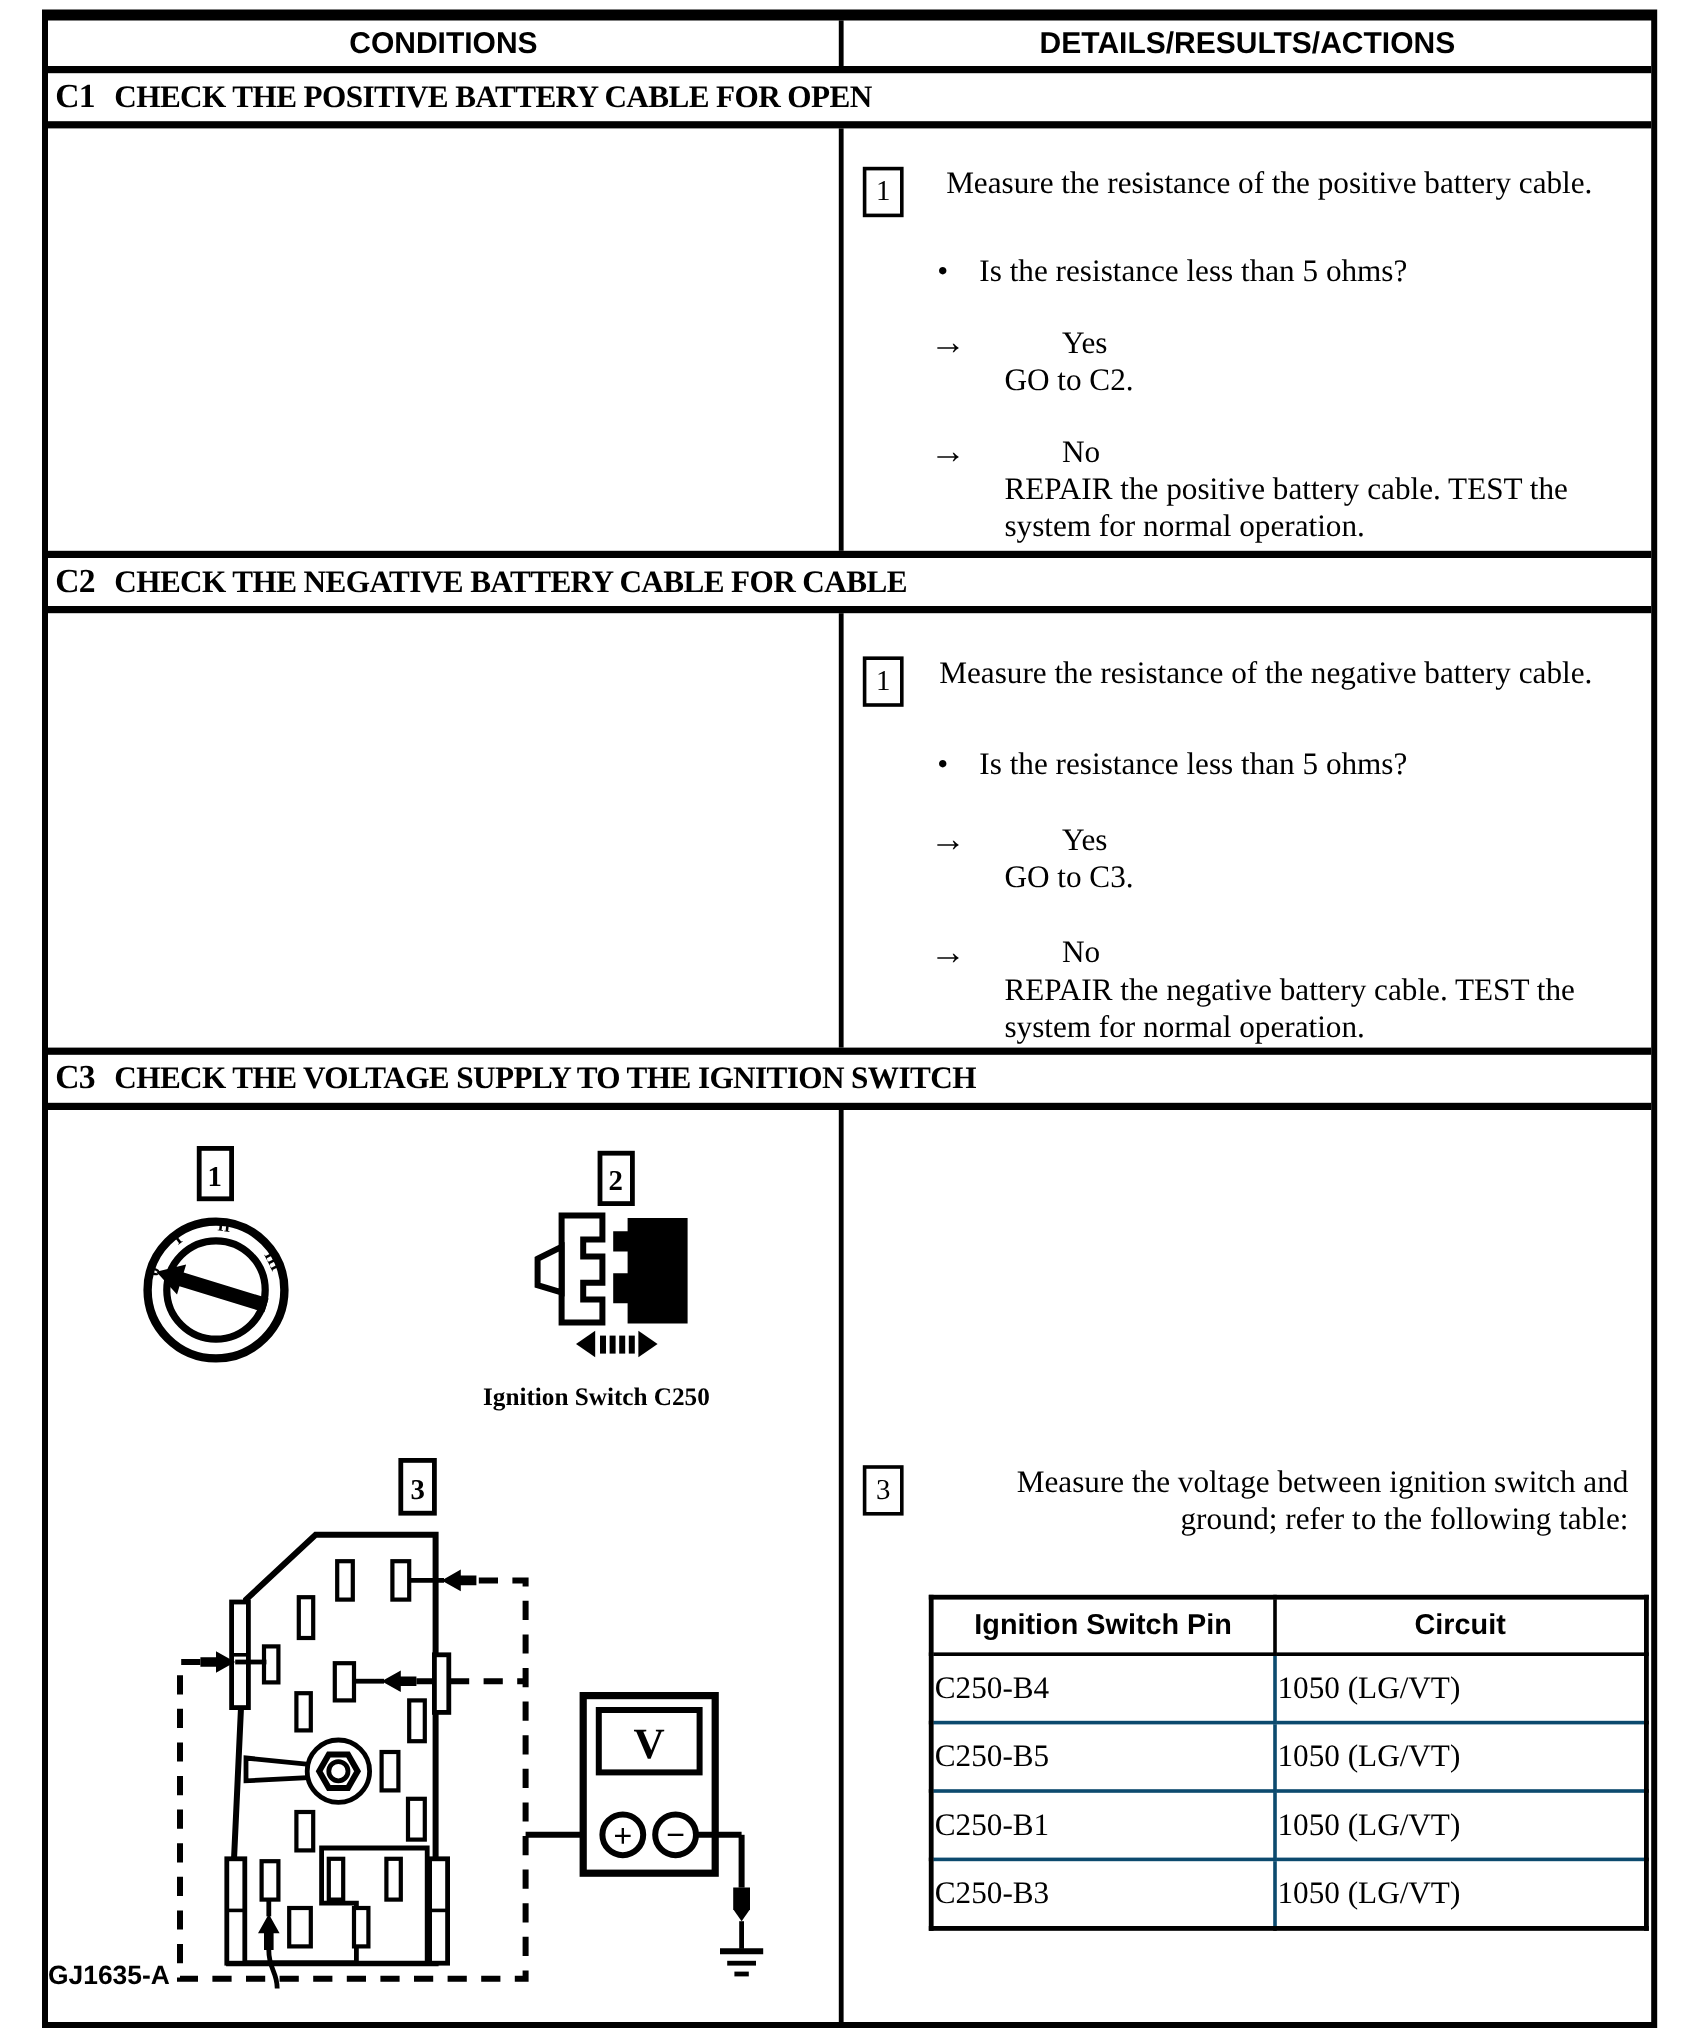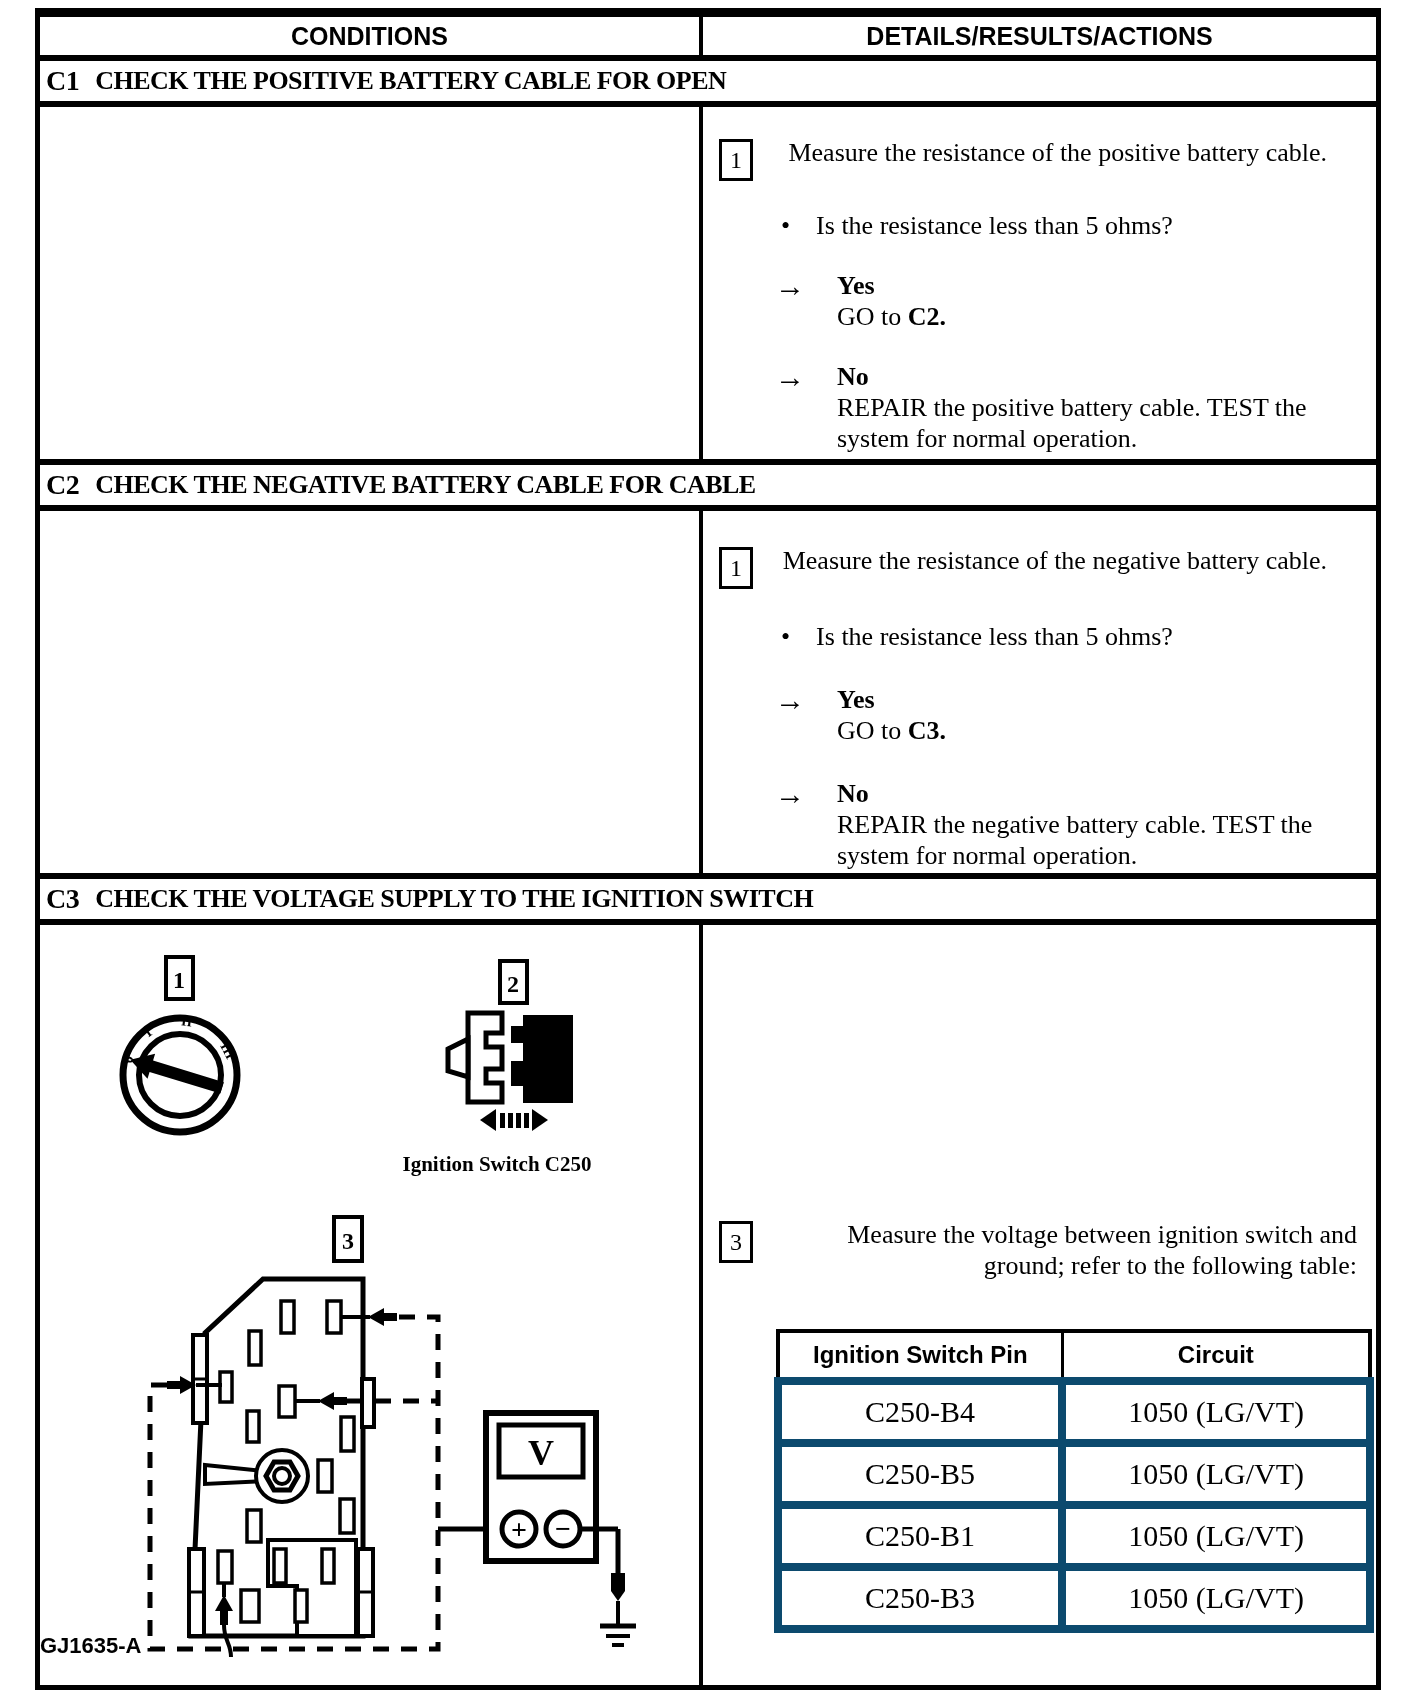--- a/index.html
+++ b/index.html
@@ -43,34 +43,34 @@
     font-size:24px; flex:none; margin-top:2px;
   }
   .step-text { font-size:26px; line-height:31px; width:560px;text-align:right; }
   .step-text-c3 { width:590px; }
   .bullet-row { margin-top:29px; margin-left:62px; display:flex; gap:26px; font-size:26px; line-height:31px; }
   .bullet-row.c2sp { margin-top:32px; }
   .choice { margin-top:29px; margin-left:56px; display:flex; gap:32px; }
   .choice.c2sp { margin-top:32px; }
   .choice-arrow { font-size:30px; line-height:31px; }
   .choice-body { font-size:26px; line-height:31px; }
-  .choice-label { font-weight:bold; }
+  .choice-label { font-weight:normal;margin-left:48px; }
   .action { width:530px; }
-  .bold { font-weight:bold; }
+  .bold { font-weight:normal; }
   .pin-table {
     border-collapse:collapse; margin:48px 0 0 55px; width:600px;
     border:4px solid #000;
   }
   .pin-table th {
     border:3px solid #000; height:42px;
     font-family:"Liberation Sans", sans-serif; font-weight:bold; font-size:24px;
     text-align:center;
   }
   .pin-table td {
-    border:8px solid #0c4a6e; height:52px; font-size:30px; text-align:center;
+    border:3px solid #0c4a6e; height:52px; font-size:26px; text-align:left;
   }
   .col-pin { width:48%; }
   .diagram-cell { position:relative; }
   .svg-abs { position:absolute; }
   .fig-code {
     position:absolute; left:0px; bottom:26px;
     font-family:"Liberation Sans", sans-serif; font-weight:bold; font-size:22px;
   }
   svg text { font-family:"Liberation Serif", serif; }
   .svg-num { font-size:24px; font-weight:bold; }

